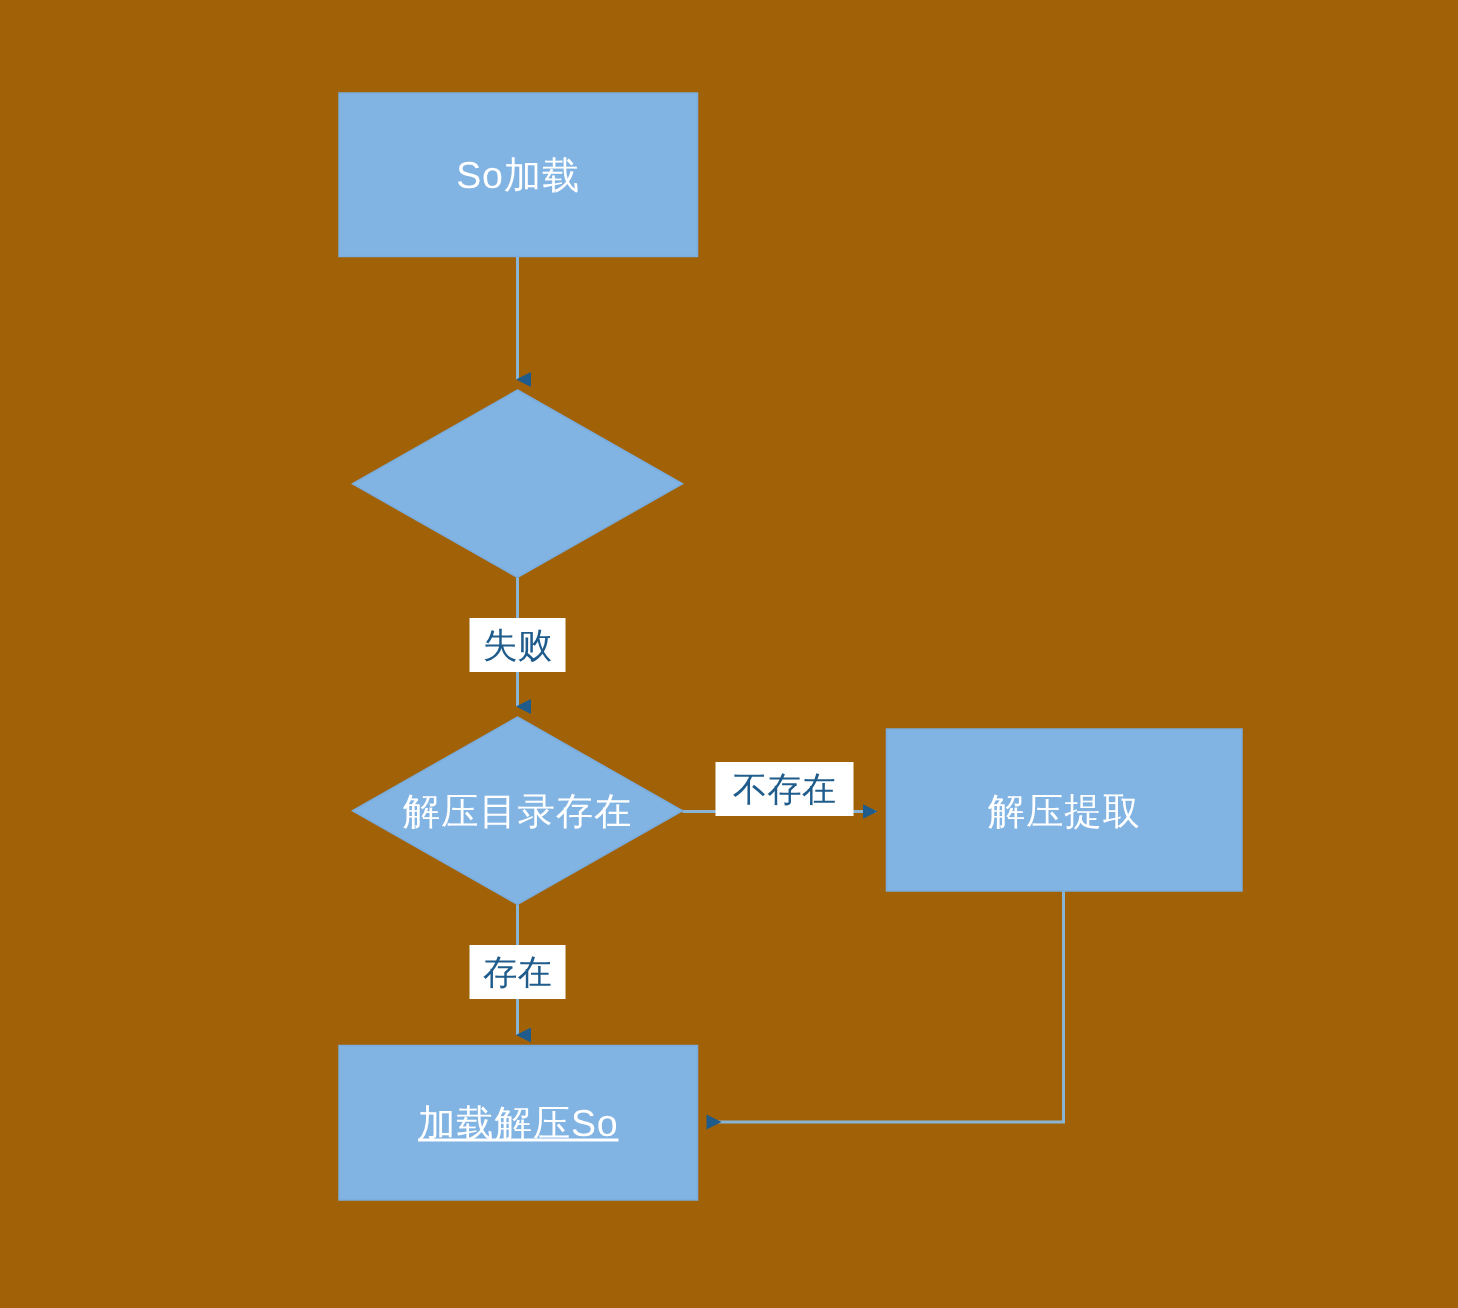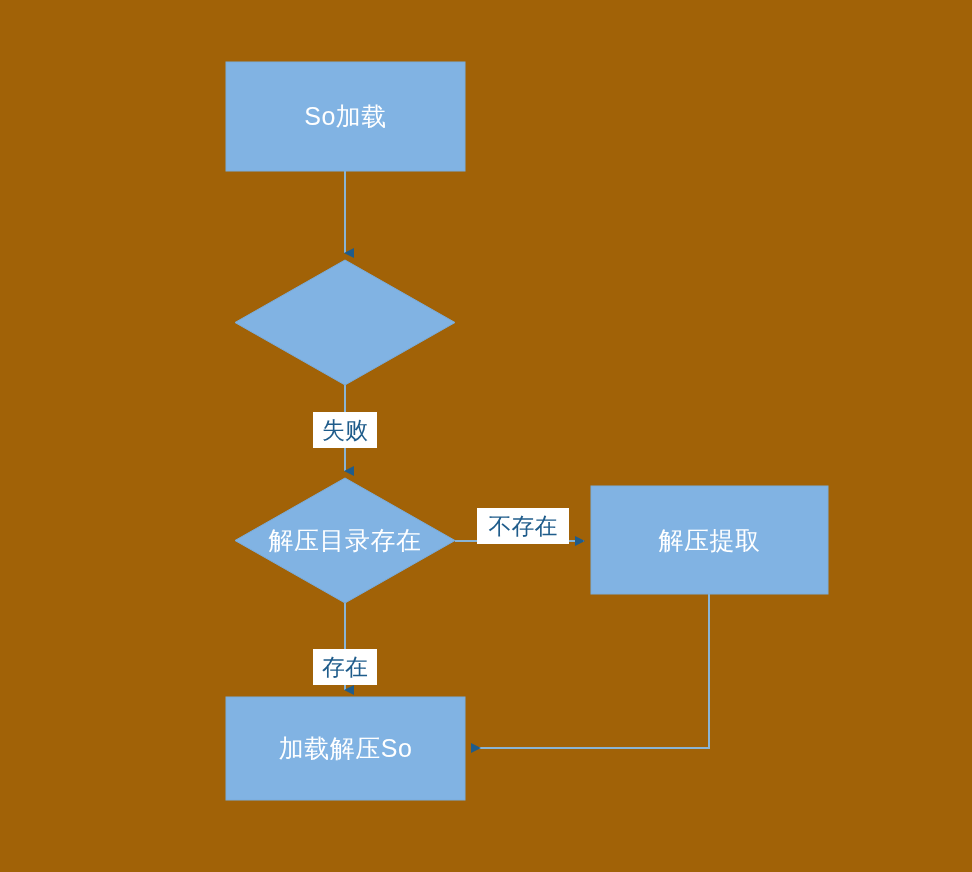--- a/index.html
+++ b/index.html
@@ -94,21 +94,21 @@
     </g>
   </svg>
 
   <div class="node-label" style="left:226px; top:62px; width:239px; height:109px;">So加载</div>
 
 
   <div class="node-label" style="left:591px; top:486px; width:237px; height:108px;">解压提取</div>
 
   <div class="node-label" style="left:235px; top:478px; width:220px; height:125px;">解压目录存在</div>
 
-  <div class="node-label" style="left:226px; top:697px; width:239px; height:103px;">加载解压So</div>
+  <div class="node-label" style="left:226px; top:697px; width:239px; height:103px;text-decoration:underline;">加载解压So</div>
 
   <div class="edge-label" style="left:313px; top:412px; width:64px; height:36px;">失败</div>
 
   <div class="edge-label" style="left:477px; top:508px; width:92px; height:36px;">不存在</div>
 
-  <div class="edge-label" style="left:313px; top:630px; width:64px; height:36px;margin-top:19px;">存在</div>
+  <div class="edge-label" style="left:313px; top:630px; width:64px; height:36px;">存在</div>
 
 </div>
 
 </body></html>

